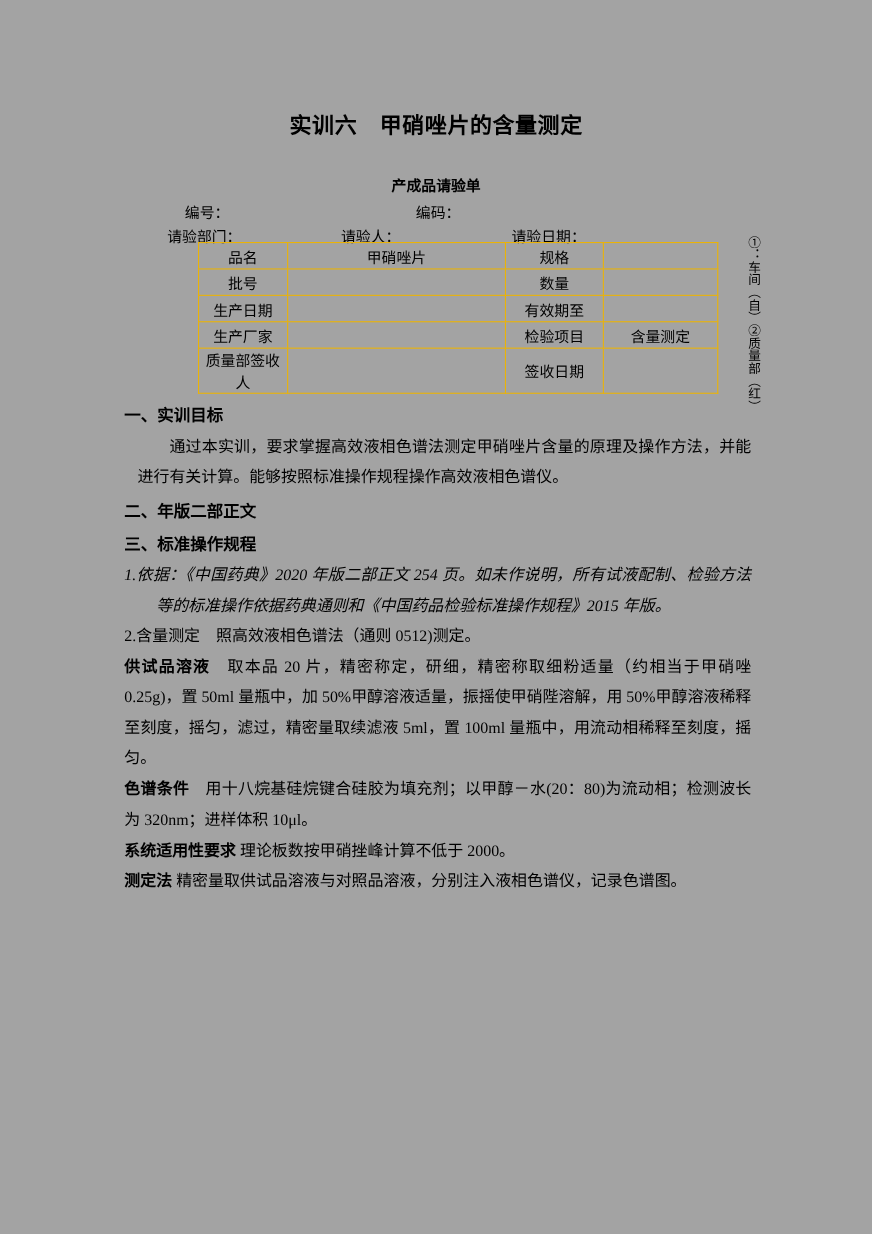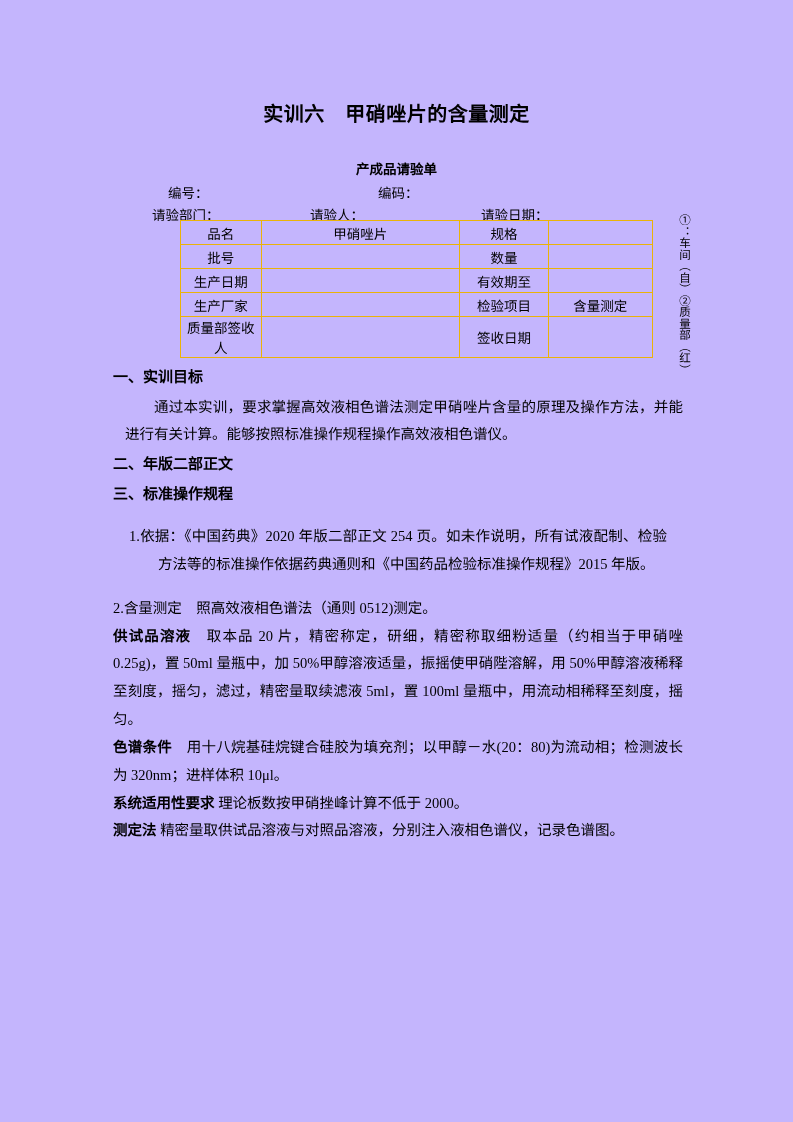--- a/index.html
+++ b/index.html
@@ -8,21 +8,21 @@
     background: #ffffff;
   }
   body {
     font-family: "Liberation Serif", "DejaVu Serif", serif;
     color: #000000;
   }
   .page {
     position: relative;
     width: 793px;
     height: 1122px;
-    background: #c4b5fd;
+    background: #a3a3a3;
     overflow: hidden;
     box-sizing: border-box;
   }
 
   
   .doc-title {
     position: absolute;
     top: 98px;
     left: 0;
     width: 793px;
@@ -96,43 +96,44 @@
   
   .content {
     position: absolute;
     top: 368px;
     left: 113px;
     width: 570px;
     font-size: 14.5px;
   }
   .sec-head {
     font-weight: bold;
-    font-family: Liberation Mono, monospace;
+    font-family: Liberation Serif, serif;
     font-size: 15px;
     margin: 0 0 3px 0;
     line-height: 1.5;
   }
   .para {
     margin: 0 0 2px 12px;
     line-height: 1.92;
     text-align: justify;
     text-indent: 2em;
   }
   .para-flat {
     margin: 0;
     line-height: 1.92;
     text-align: justify;
     text-indent: 0;
   }
   .para-hang {
-    margin: 16px;
+    margin: 0;
     line-height: 1.92;
     text-align: justify;
     padding-left: 2em;
     text-indent: -2em;
+    font-style: italic;
   }
   .lead {
     font-weight: bold;
     font-family: "DejaVu Sans", "Liberation Sans", sans-serif;
   }
   .gap-sm { height: 4px; }
 </style>
 </head>
 <body>
 
@@ -142,21 +143,21 @@
 
   <div class="form-block">
     <div class="form-title">产成品请验单</div>
     <div class="form-row">
       <span class="form-cell" style="left:168px;">编号：</span>
       <span class="form-cell" style="left:378px;">编码：</span>
     </div>
     <div class="form-row">
       <span class="form-cell" style="left:152px;">请验部门：</span>
       <span class="form-cell" style="left:310px;">请验人：</span>
-      <span class="form-cell" style="left:481px;">请验日期：</span>
+      <span class="form-cell" style="left:465px;">请验日期：</span>
     </div>
   </div>
 
   <table class="req-table">
     <tbody>
       <tr>
         <td class="col-a">品名</td>
         <td class="col-b">甲硝唑片</td>
         <td class="col-c">规格</td>
         <td class="col-d"></td>

